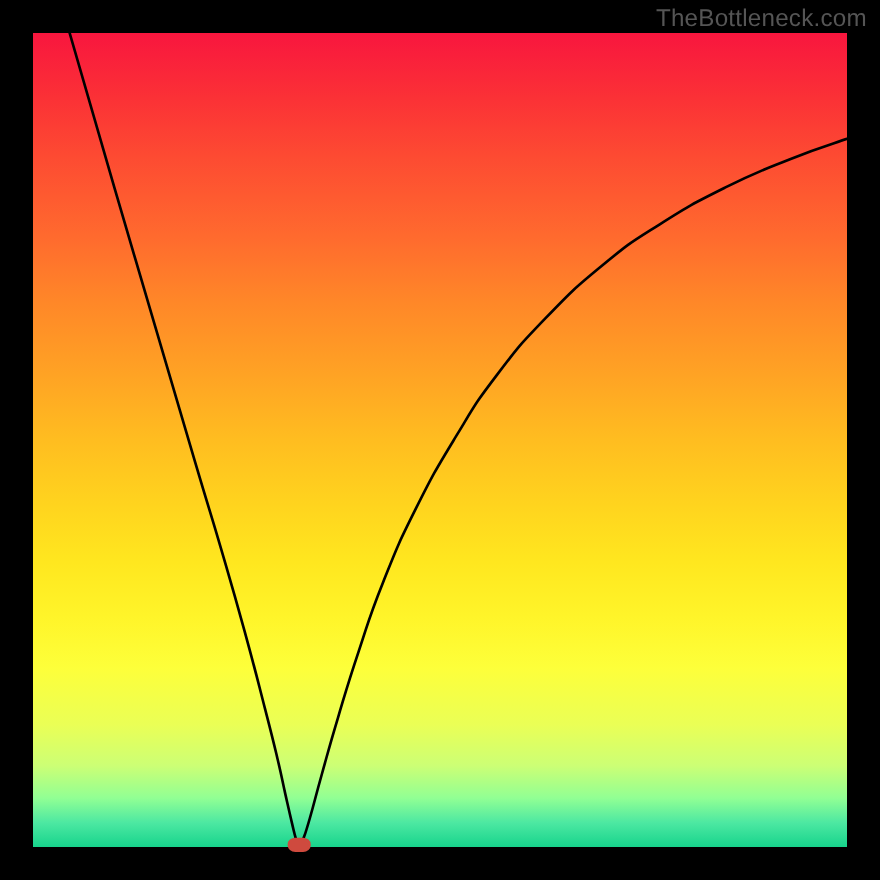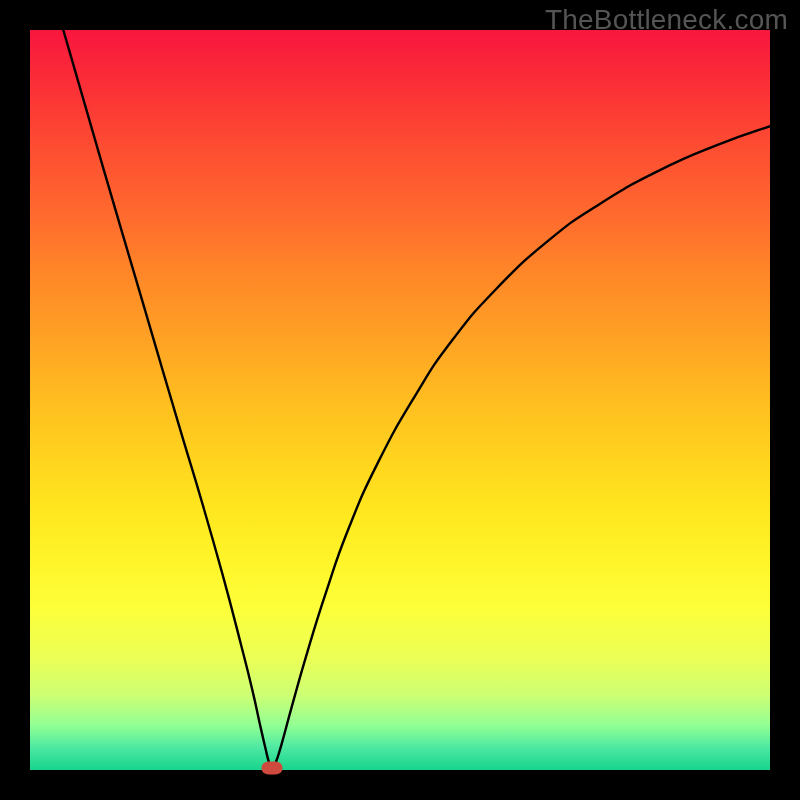--- a/index.html
+++ b/index.html
@@ -15,21 +15,21 @@
     position: relative;
     width: 800px;
     height: 800px;
     background: #000;
   }
   .watermark {
     position: absolute;
     top: 4px;
     right: 12px;
     color: #555;
-    font-size: 28px;
+    font-size: 22px;
     letter-spacing: 0.2px;
     z-index: 5;
     user-select: none;
   }
   .plot {
     position: absolute;
     left: 30px;
     top: 30px;
     width: 740px;
     height: 740px;

